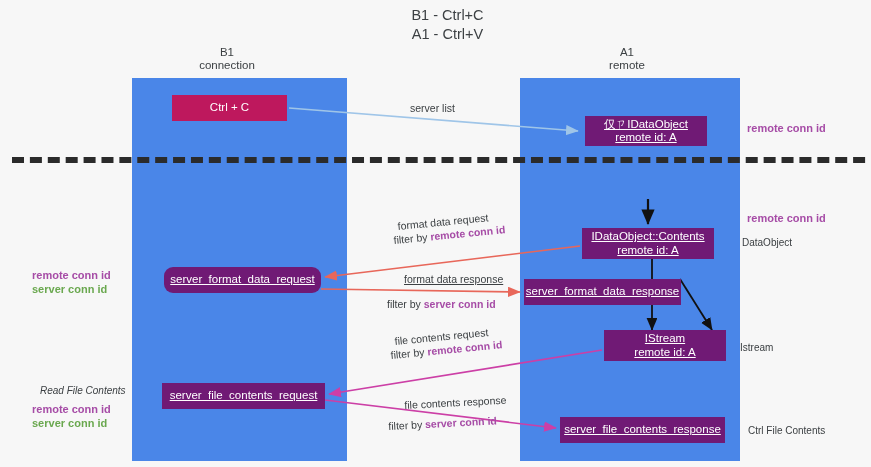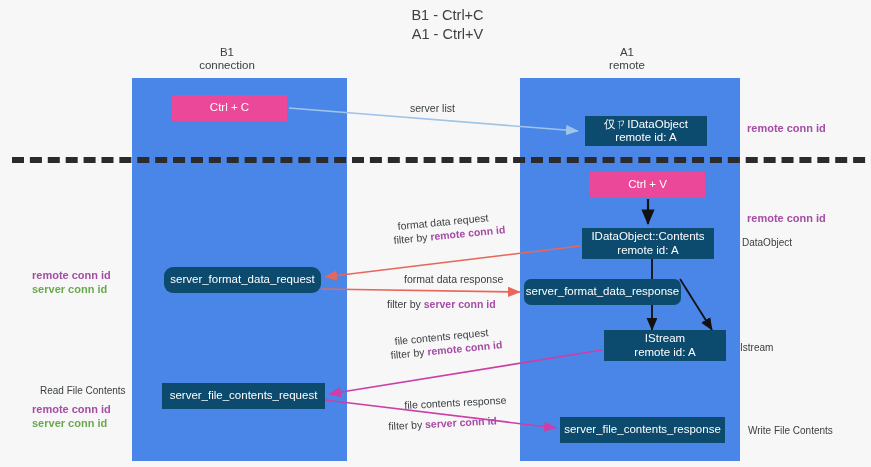--- a/index.html
+++ b/index.html
@@ -41,62 +41,62 @@
   }
 
   
   .box{
     box-sizing:border-box;
     display:flex;flex-direction:column;
     align-items:center;justify-content:center;
     color:#ffffff;font-size:11.5px;line-height:13.5px;
     text-align:center;
   }
-  .green{background:#ec4899;}
-  .orange{background:#0c4a6e;}
+  .green{background:#be185d;}
+  .orange{background:#701a75;text-decoration:underline;}
 
   #box-ctrlc{left:160px;top:95px;width:115px;height:26px;}
   #box-dataobj{left:573px;top:116px;width:122px;height:30px;}
   #box-ctrlv{left:578px;top:172px;width:115px;height:26px;}
   #box-getdata{left:570px;top:228px;width:132px;height:31px;}
   #box-fmtreq{left:152px;top:267px;width:157px;height:26px;border-radius:9px;}
-  #box-fmtresp{left:512px;top:279px;width:157px;height:26px;border-radius:7px;}
+  #box-fmtresp{left:512px;top:279px;width:157px;height:26px;}
   #box-istream{left:592px;top:330px;width:122px;height:31px;}
   #box-filereq{left:150px;top:383px;width:163px;height:26px;}
   #box-fileresp{left:548px;top:417px;width:165px;height:26px;}
 
   
   .side-label{font-size:10px;line-height:14px;color:#3c4043;}
   .conn-label{font-size:11px;line-height:14px;font-weight:bold;}
   .purple{color:#a64ca6;}
   .greenTxt{color:#6aa84f;}
 
   #lbl-remote-1{left:735px;top:121px;}
   #lbl-remote-2{left:735px;top:211px;}
   #lbl-dataobject{left:730px;top:236px;}
   #lbl-istream{left:728px;top:341px;}
   #lbl-writefile{left:736px;top:424px;}
 
   #legend-mid{left:20px;top:268px;width:95px;text-align:left;}
   #legend-bottom{left:20px;top:402px;width:100px;text-align:left;}
-  #lbl-readfile{left:28px;top:384px;}
+  #lbl-readfile{left:28px;top:384px;font-style:italic;}
 
   
   .arrow-lbl{
     font-size:10.5px;line-height:14px;color:#3c4043;
     white-space:nowrap;
   }
   .arrow-lbl b{font-weight:bold;}
 
   #al-formatlist{left:398px;top:101px;}
 
   #al-fdreq{left:385px;top:219px;transform:rotate(-5.5deg);transform-origin:left top;}
   #al-fdreq2{left:381px;top:233px;transform:rotate(-5.5deg);transform-origin:left top;}
 
-  #al-fdresp{left:392px;top:272px;}
+  #al-fdresp{left:392px;top:272px;text-decoration:underline;}
   #al-fdresp2{left:375px;top:297px;}
 
   #al-fcreq{left:382px;top:334px;transform:rotate(-5.5deg);transform-origin:left top;}
   #al-fcreq2{left:378px;top:348px;transform:rotate(-5.5deg);transform-origin:left top;}
 
   #al-fcresp{left:392px;top:398px;transform:rotate(-3deg);transform-origin:left top;}
   #al-fcresp2{left:376px;top:419px;transform:rotate(-3deg);transform-origin:left top;}
 
   #svg-arrows{left:0;top:0;width:871px;height:467px;pointer-events:none;}
 </style>
@@ -151,23 +151,20 @@
 
   <div class="abs box green" id="box-ctrlc">
     <span>Ctrl + C</span>
   </div>
 
   <div class="abs box orange" id="box-dataobj">
     <span style="white-space:pre-line">仅ㄗIDataObject
 remote id: A</span>
   </div>
 
-  <div class="abs box green" id="box-ctrlv">
-    <span>Ctrl + V</span>
-  </div>
 
   <div class="abs box orange" id="box-getdata">
     <span style="white-space:pre-line">IDataObject::Contents
 remote id: A</span>
   </div>
 
   <div class="abs box orange" id="box-fmtreq">
     <span>server_format_data_request</span>
   </div>
 
@@ -187,21 +184,21 @@
   <div class="abs box orange" id="box-filereq">
     <span>server_file_contents_request</span>
   </div>
 
   <div class="abs" id="divider"></div>
 
   <div class="abs conn-label purple" id="lbl-remote-1">remote conn id</div>
   <div class="abs conn-label purple" id="lbl-remote-2">remote conn id</div>
   <div class="abs side-label" id="lbl-dataobject">DataObject</div>
   <div class="abs side-label" id="lbl-istream">Istream</div>
-  <div class="abs side-label" id="lbl-writefile">Write File Contents</div>
+  <div class="abs side-label" id="lbl-writefile">Ctrl File Contents</div>
 
   <div class="abs" id="legend-mid">
     <div class="conn-label purple">remote conn id</div>
     <div class="conn-label greenTxt">server conn id</div>
   </div>
 
   <div class="abs side-label" id="lbl-readfile">Read File Contents</div>
 
   <div class="abs" id="legend-bottom">
     <div class="conn-label purple">remote conn id</div>

